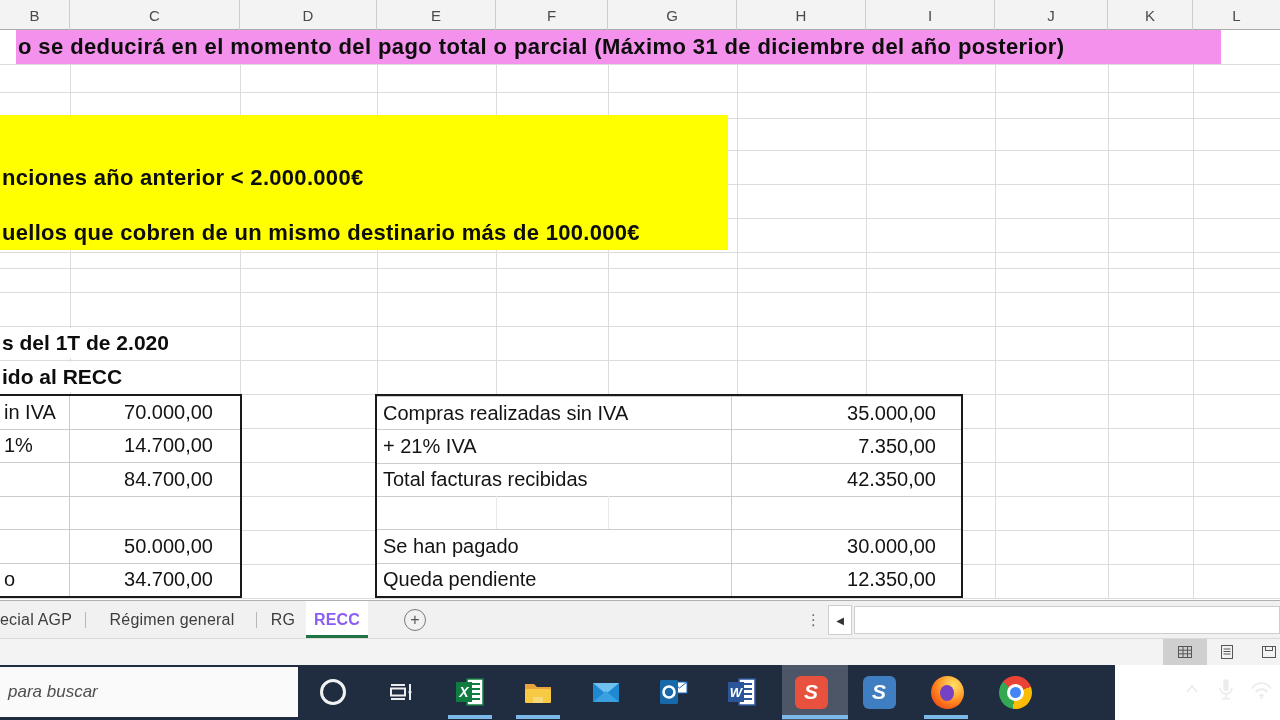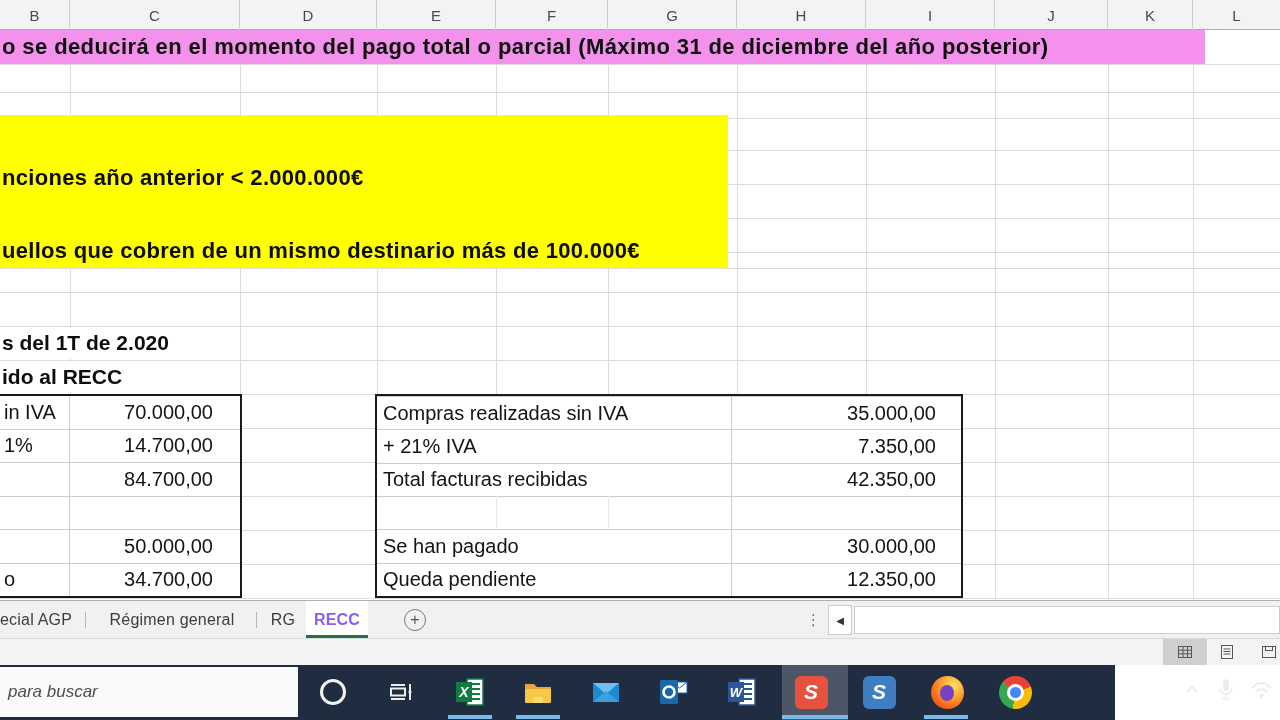--- a/index.html
+++ b/index.html
@@ -8,24 +8,24 @@
          font-family:"Liberation Sans","DejaVu Sans",sans-serif;background:#fff;}
   
   #colheaders{position:absolute;left:0;top:0;width:1280px;height:30px;background:#f3f3f3;
               border-bottom:1px solid #ababab;z-index:4;display:flex;}
   .hdr-cell{height:30px;border-right:1px solid #cdcdcd;color:#4a4a4a;font-size:15px;
             display:flex;align-items:center;justify-content:center;}
   
   .vline{position:absolute;width:1px;background:#dcdcdc;z-index:1;}
   .hline{position:absolute;height:1px;background:#dcdcdc;z-index:1;}
   
-  #pink-banner{position:absolute;left:0;top:30px;width:1205px;height:34px;background:#f391ec;
+  #pink-banner{position:absolute;left:16px;top:30px;width:1205px;height:34px;background:#f391ec;
                z-index:2;font-weight:bold;font-size:22px;letter-spacing:.4px;color:#0d0d0d;
                line-height:34px;padding-left:2px;white-space:nowrap;overflow:hidden;}
-  #yellow-note{position:absolute;left:0;top:115px;width:728px;height:153px;background:#ffff00;z-index:2;}
+  #yellow-note{position:absolute;left:0;top:115px;width:728px;height:135px;background:#ffff00;z-index:2;}
   .ynote-line{position:absolute;left:2px;font-weight:bold;font-size:22px;letter-spacing:.3px;
               color:#0d0d0d;white-space:nowrap;}
   .heading{position:absolute;left:2px;z-index:2;font-weight:bold;font-size:21px;color:#0d0d0d;
            background:#fff;white-space:nowrap;height:30px;line-height:30px;padding-right:6px;}
   
   .xtable{position:absolute;top:394px;height:204px;border:2px solid #1a1a1a;background:#fff;
           z-index:3;display:flex;flex-direction:column;}
   .trow{flex:1;display:flex;border-top:1px solid #cccccc;font-size:20px;color:#141414;}
   .trow:first-child{border-top:none;}
   .tlabel{border-right:1px solid #cccccc;display:flex;align-items:center;white-space:nowrap;overflow:hidden;}

